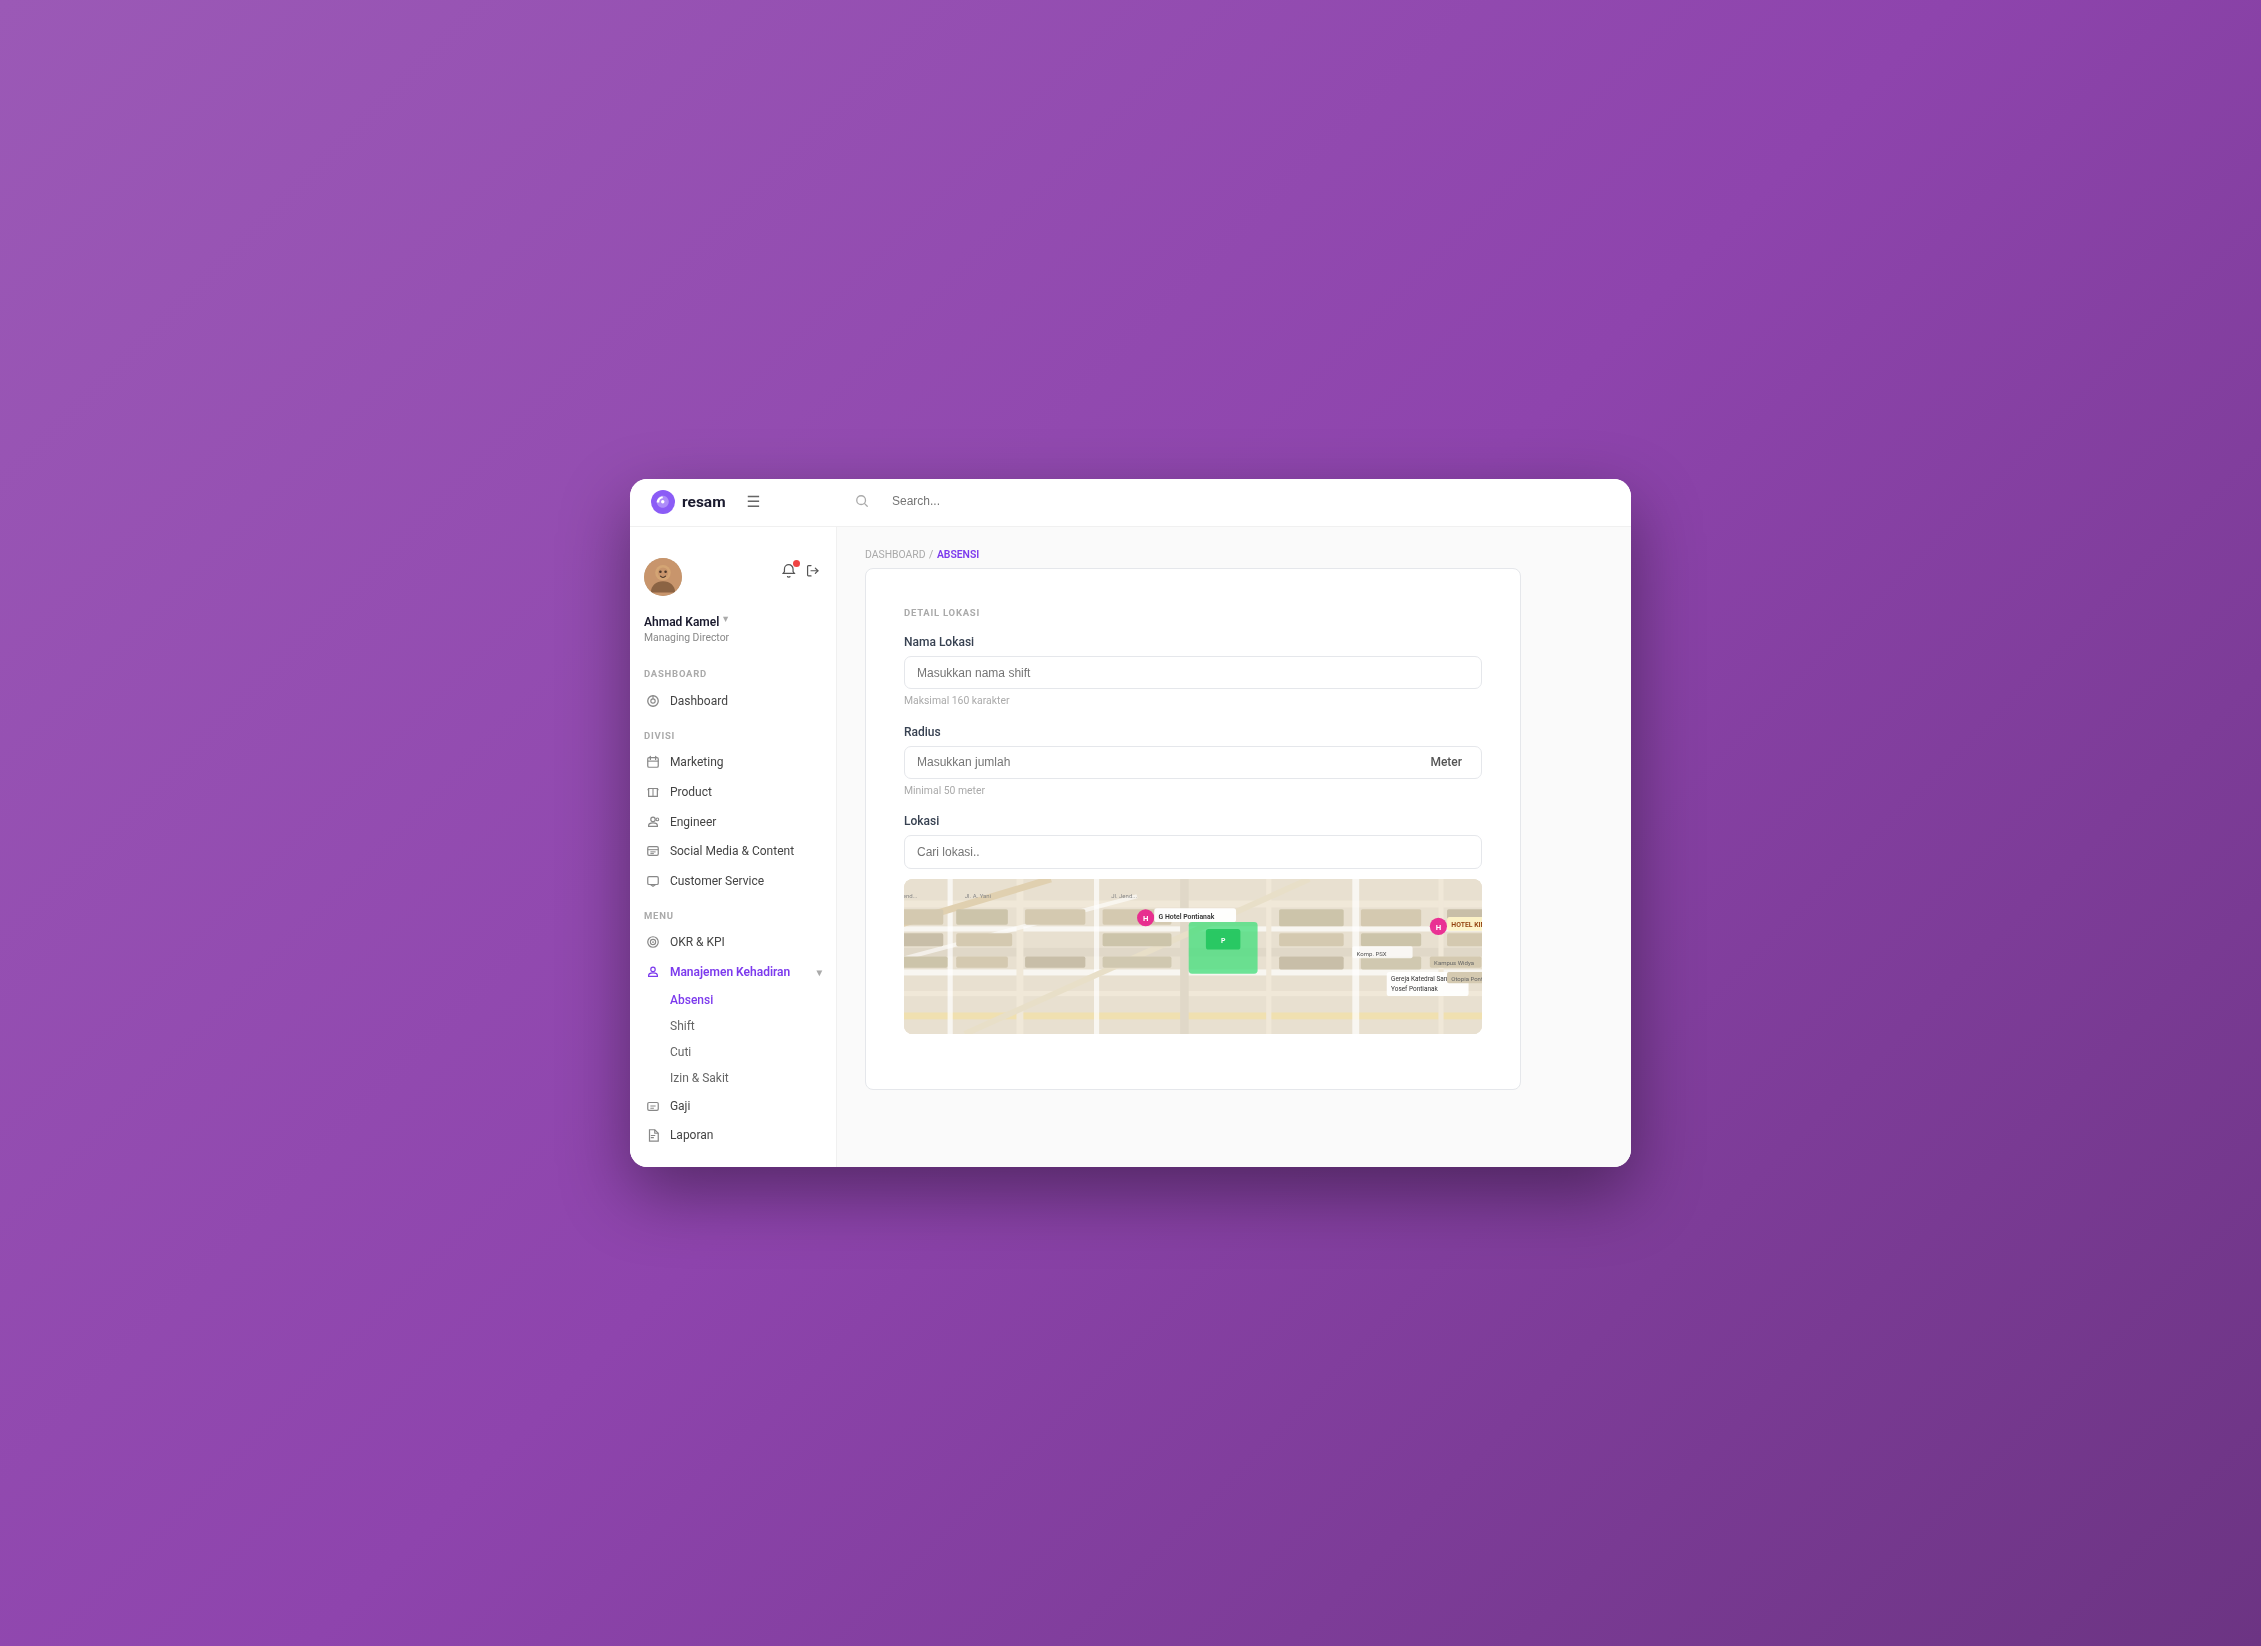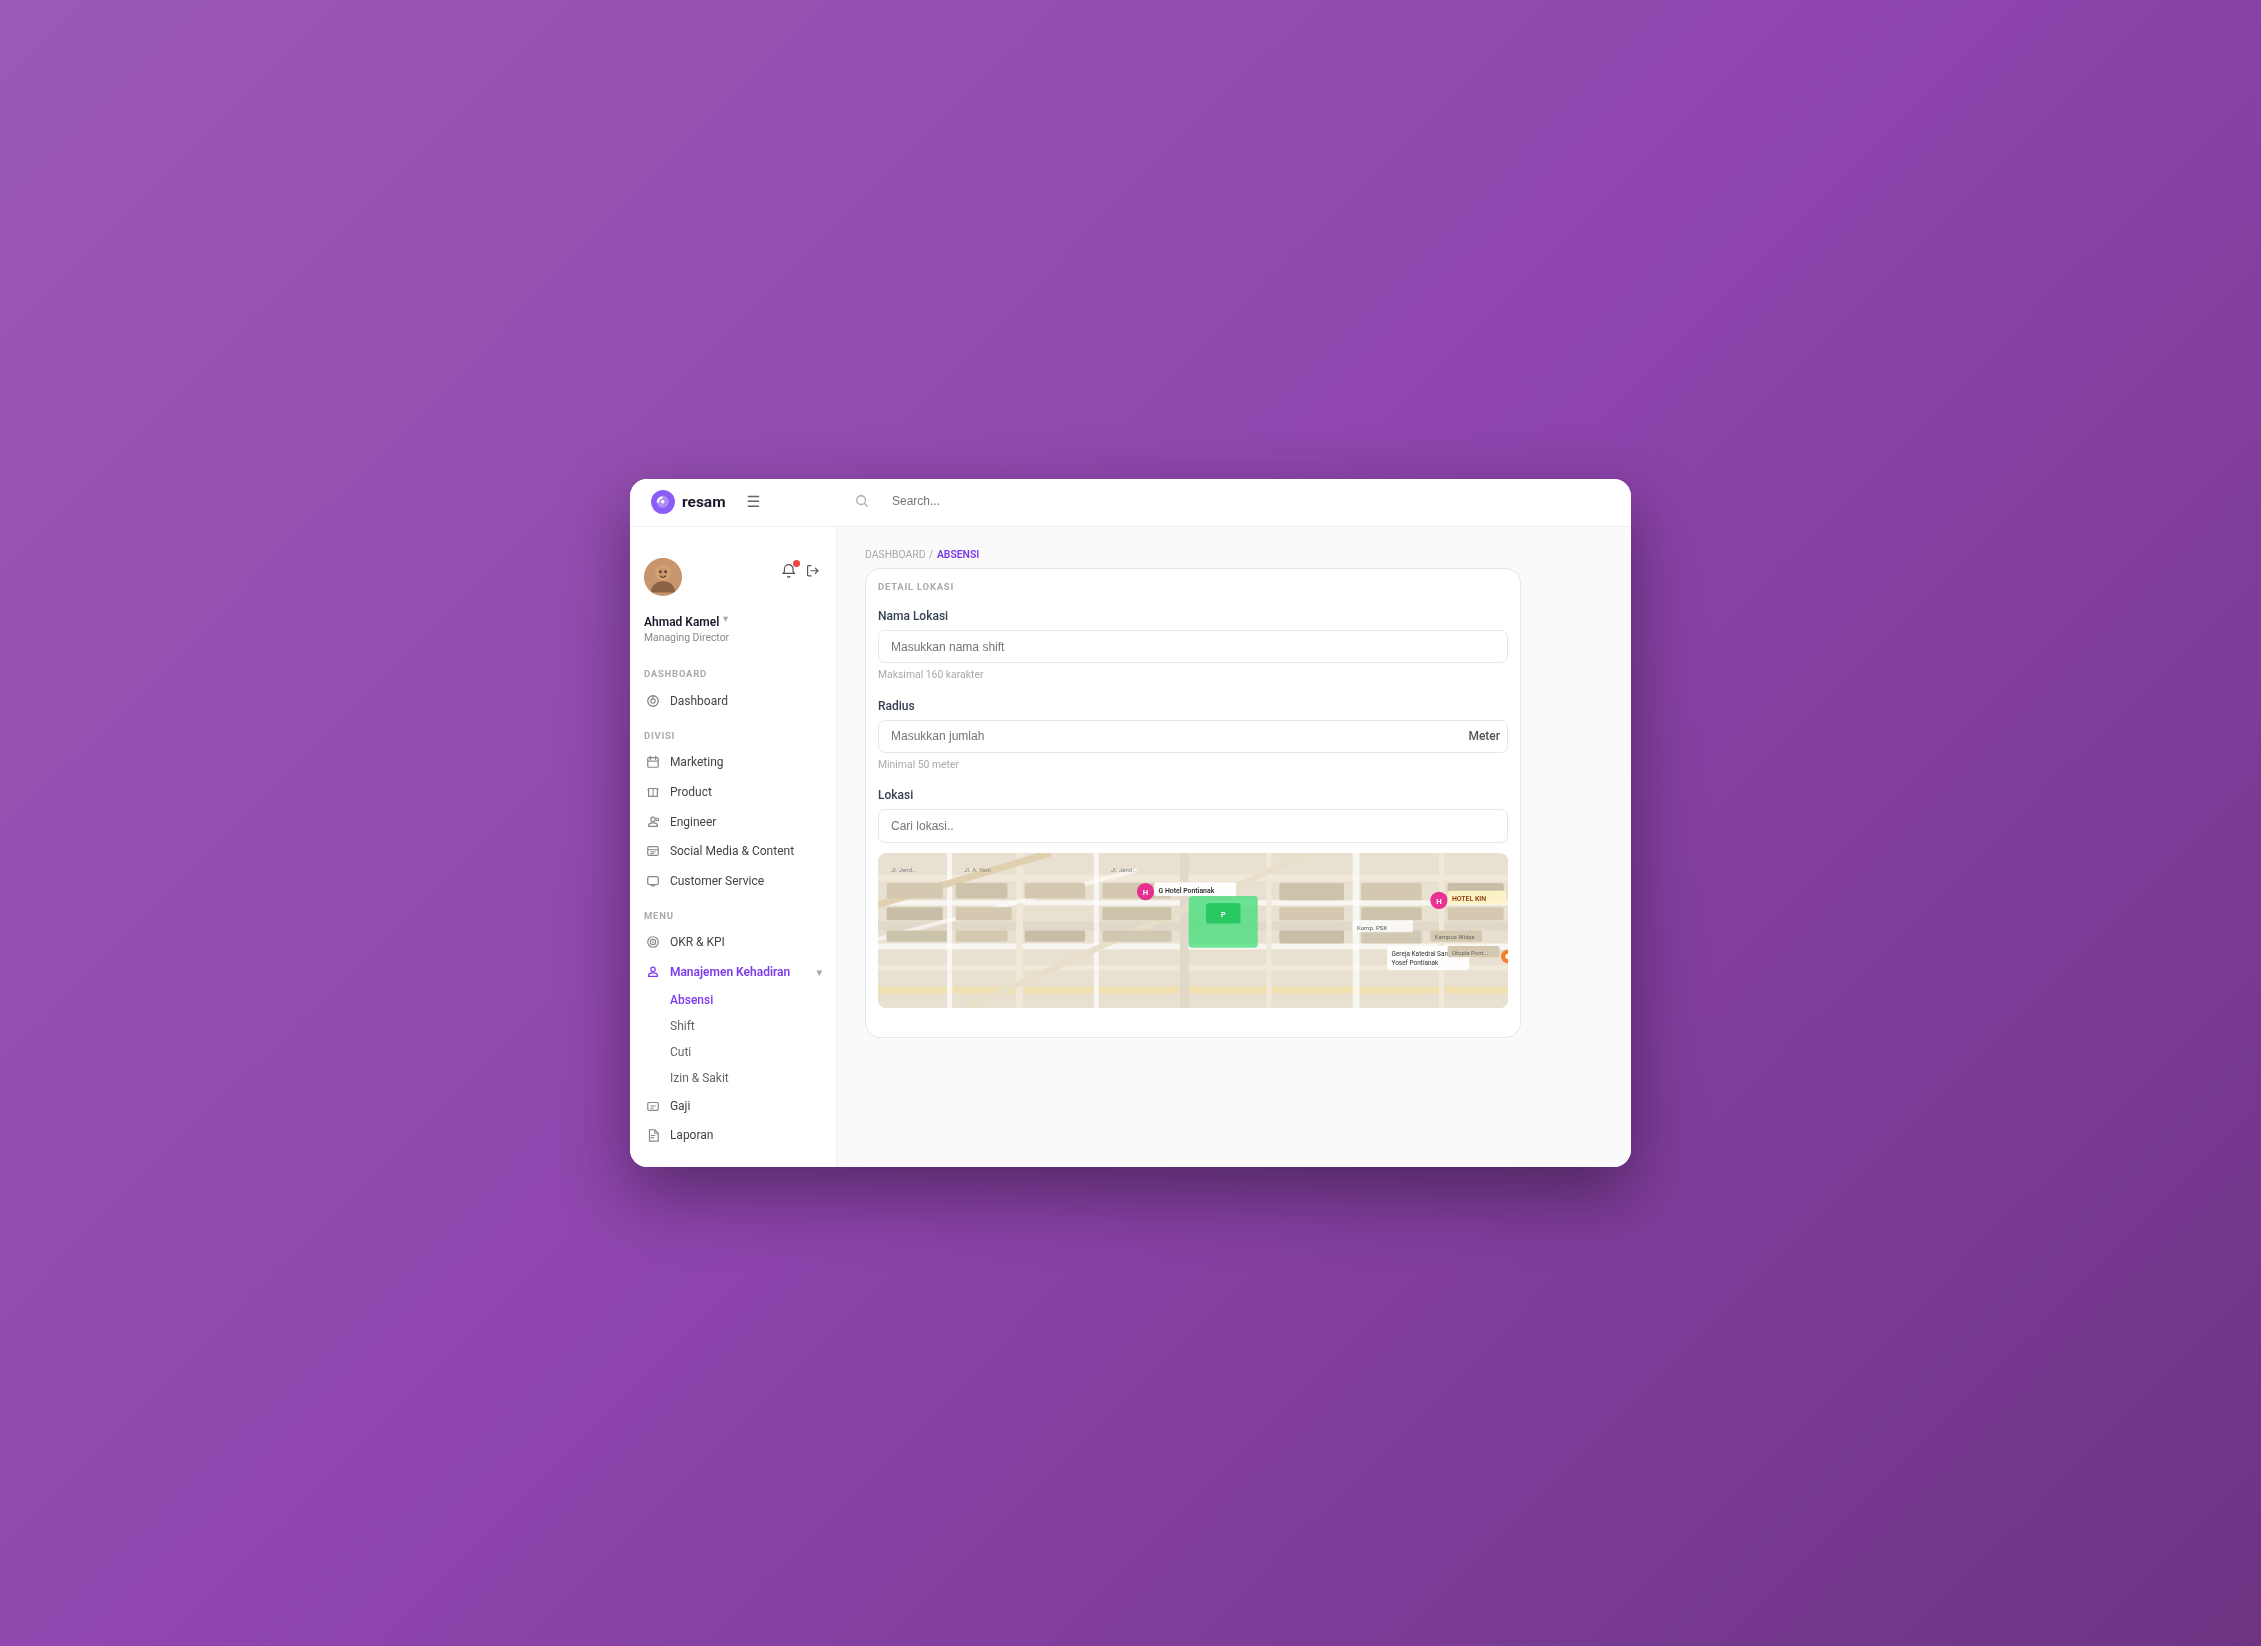--- a/index.html
+++ b/index.html
@@ -218,22 +218,22 @@
     }
     .page-title {
       font-size: 19px;
       font-weight: 700;
       color: #1a1a2e;
       margin-bottom: 21px;
     }
     .form-card {
       background: #fff;
       border: 0.9px solid #e5e7eb;
-      border-radius: 15px;
-      padding: 12px;
+      border-radius: 8px;
+      padding: 38px;
       max-width: 656px;
     }
     .form-card-title {
       font-size: 9.5px;
       font-weight: 700;
       color: #aaa;
       letter-spacing: 0.08em;
       text-transform: uppercase;
       margin-bottom: 17.3px;
     }
@@ -305,21 +305,21 @@
       border: 0.9px solid #e5e7eb;
       border-radius: 7px;
       padding: 8.6px 52px 8.6px 12px;
       font-size: 12px;
       color: #999;
       outline: none;
       background: #fff;
     }
     .radius-unit {
       position: absolute;
-      right: 8px;
+      right: 20px;
       font-size: 12px;
       color: #555;
       font-weight: 500;
     }
     .map-search-input {
       width: 100%;
       border: 0.9px solid #e5e7eb;
       border-radius: 7px;
       padding: 8.6px 12px;
       font-size: 12px;

